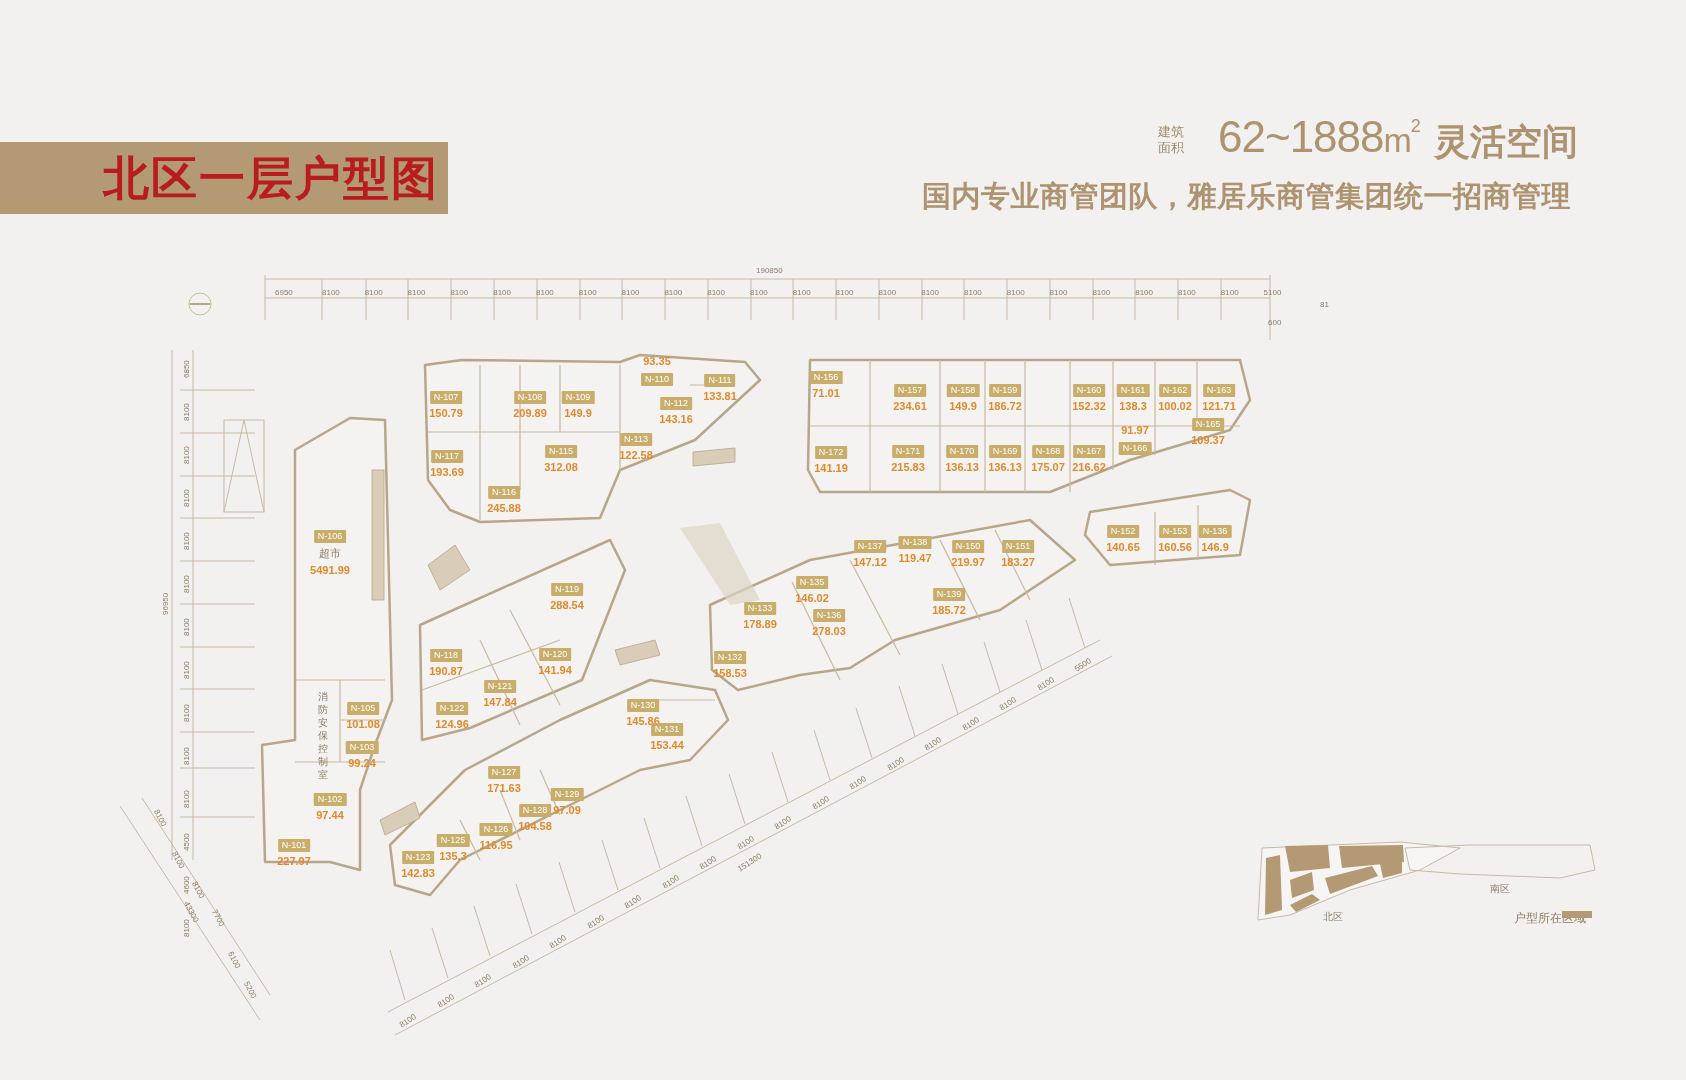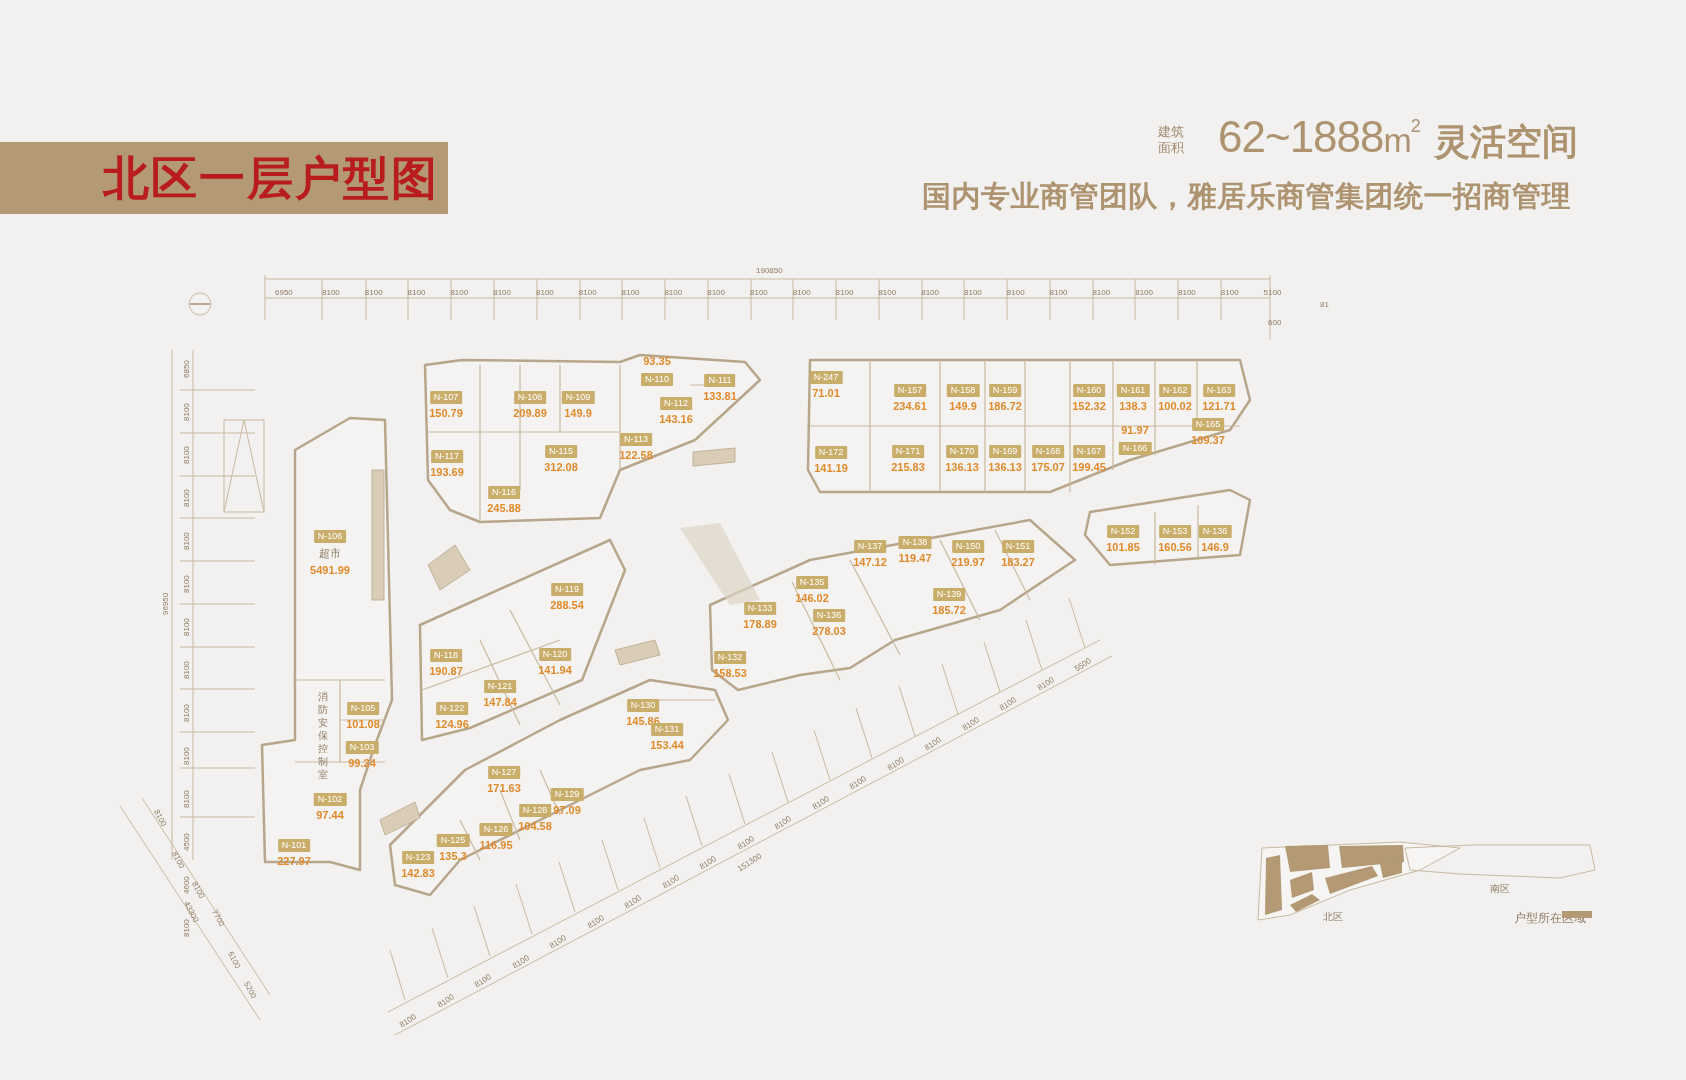--- a/index.html
+++ b/index.html
@@ -304,34 +304,34 @@
     <div class="unit" style="left: 667px; top: 718px;"><span class="unit-tag">N-131</span><span class="unit-area">153.44</span></div>
     <div class="unit" style="left: 730px; top: 646px;"><span class="unit-tag">N-132</span><span class="unit-area">158.53</span></div>
     <div class="unit" style="left: 760px; top: 597px;"><span class="unit-tag">N-133</span><span class="unit-area">178.89</span></div>
     <div class="unit" style="left: 812px; top: 571px;"><span class="unit-tag">N-135</span><span class="unit-area">146.02</span></div>
     <div class="unit" style="left: 829px; top: 604px;"><span class="unit-tag">N-136</span><span class="unit-area">278.03</span></div>
     <div class="unit" style="left: 870px; top: 535px;"><span class="unit-tag">N-137</span><span class="unit-area">147.12</span></div>
     <div class="unit" style="left: 915px; top: 531px;"><span class="unit-tag">N-138</span><span class="unit-area">119.47</span></div>
     <div class="unit" style="left: 949px; top: 583px;"><span class="unit-tag">N-139</span><span class="unit-area">185.72</span></div>
     <div class="unit" style="left: 968px; top: 535px;"><span class="unit-tag">N-150</span><span class="unit-area">219.97</span></div>
     <div class="unit" style="left: 1018px; top: 535px;"><span class="unit-tag">N-151</span><span class="unit-area">183.27</span></div>
-    <div class="unit" style="left: 1123px; top: 520px;"><span class="unit-tag">N-152</span><span class="unit-area">101.85</span></div>
+    <div class="unit" style="left: 1123px; top: 520px;"><span class="unit-tag">N-152</span><span class="unit-area">140.65</span></div>
     <div class="unit" style="left: 1175px; top: 520px;"><span class="unit-tag">N-153</span><span class="unit-area">160.56</span></div>
     <div class="unit" style="left: 1215px; top: 520px;"><span class="unit-tag">N-136</span><span class="unit-area">146.9</span></div>
-    <div class="unit" style="left: 826px; top: 366px;"><span class="unit-tag">N-247</span><span class="unit-area">71.01</span></div>
+    <div class="unit" style="left: 826px; top: 366px;"><span class="unit-tag">N-156</span><span class="unit-area">71.01</span></div>
     <div class="unit" style="left: 910px; top: 379px;"><span class="unit-tag">N-157</span><span class="unit-area">234.61</span></div>
     <div class="unit" style="left: 963px; top: 379px;"><span class="unit-tag">N-158</span><span class="unit-area">149.9</span></div>
     <div class="unit" style="left: 1005px; top: 379px;"><span class="unit-tag">N-159</span><span class="unit-area">186.72</span></div>
     <div class="unit" style="left: 1089px; top: 379px;"><span class="unit-tag">N-160</span><span class="unit-area">152.32</span></div>
     <div class="unit" style="left: 1133px; top: 379px;"><span class="unit-tag">N-161</span><span class="unit-area">138.3</span></div>
     <div class="unit" style="left: 1175px; top: 379px;"><span class="unit-tag">N-162</span><span class="unit-area">100.02</span></div>
     <div class="unit" style="left: 1219px; top: 379px;"><span class="unit-tag">N-163</span><span class="unit-area">121.71</span></div>
     <div class="unit" style="left: 1208px; top: 413px;"><span class="unit-tag">N-165</span><span class="unit-area">109.37</span></div>
     <div class="unit" style="left: 1135px; top: 424px;"><span class="unit-area" style="margin-top: 0px; margin-bottom: 1px;">91.97</span><span class="unit-tag">N-166</span></div>
-    <div class="unit" style="left: 1089px; top: 440px;"><span class="unit-tag">N-167</span><span class="unit-area">199.45</span></div>
+    <div class="unit" style="left: 1089px; top: 440px;"><span class="unit-tag">N-167</span><span class="unit-area">216.62</span></div>
     <div class="unit" style="left: 1048px; top: 440px;"><span class="unit-tag">N-168</span><span class="unit-area">175.07</span></div>
     <div class="unit" style="left: 1005px; top: 440px;"><span class="unit-tag">N-169</span><span class="unit-area">136.13</span></div>
     <div class="unit" style="left: 962px; top: 440px;"><span class="unit-tag">N-170</span><span class="unit-area">136.13</span></div>
     <div class="unit" style="left: 908px; top: 440px;"><span class="unit-tag">N-171</span><span class="unit-area">215.83</span></div>
     <div class="unit" style="left: 831px; top: 441px;"><span class="unit-tag">N-172</span><span class="unit-area">141.19</span></div>
   </div>
 
 <div class="key-label" style="left:1323px;top:910px;">北区</div>
 <div class="key-label" style="left:1490px;top:882px;">南区</div>
 <div id="legend-label">户型所在区域</div>

